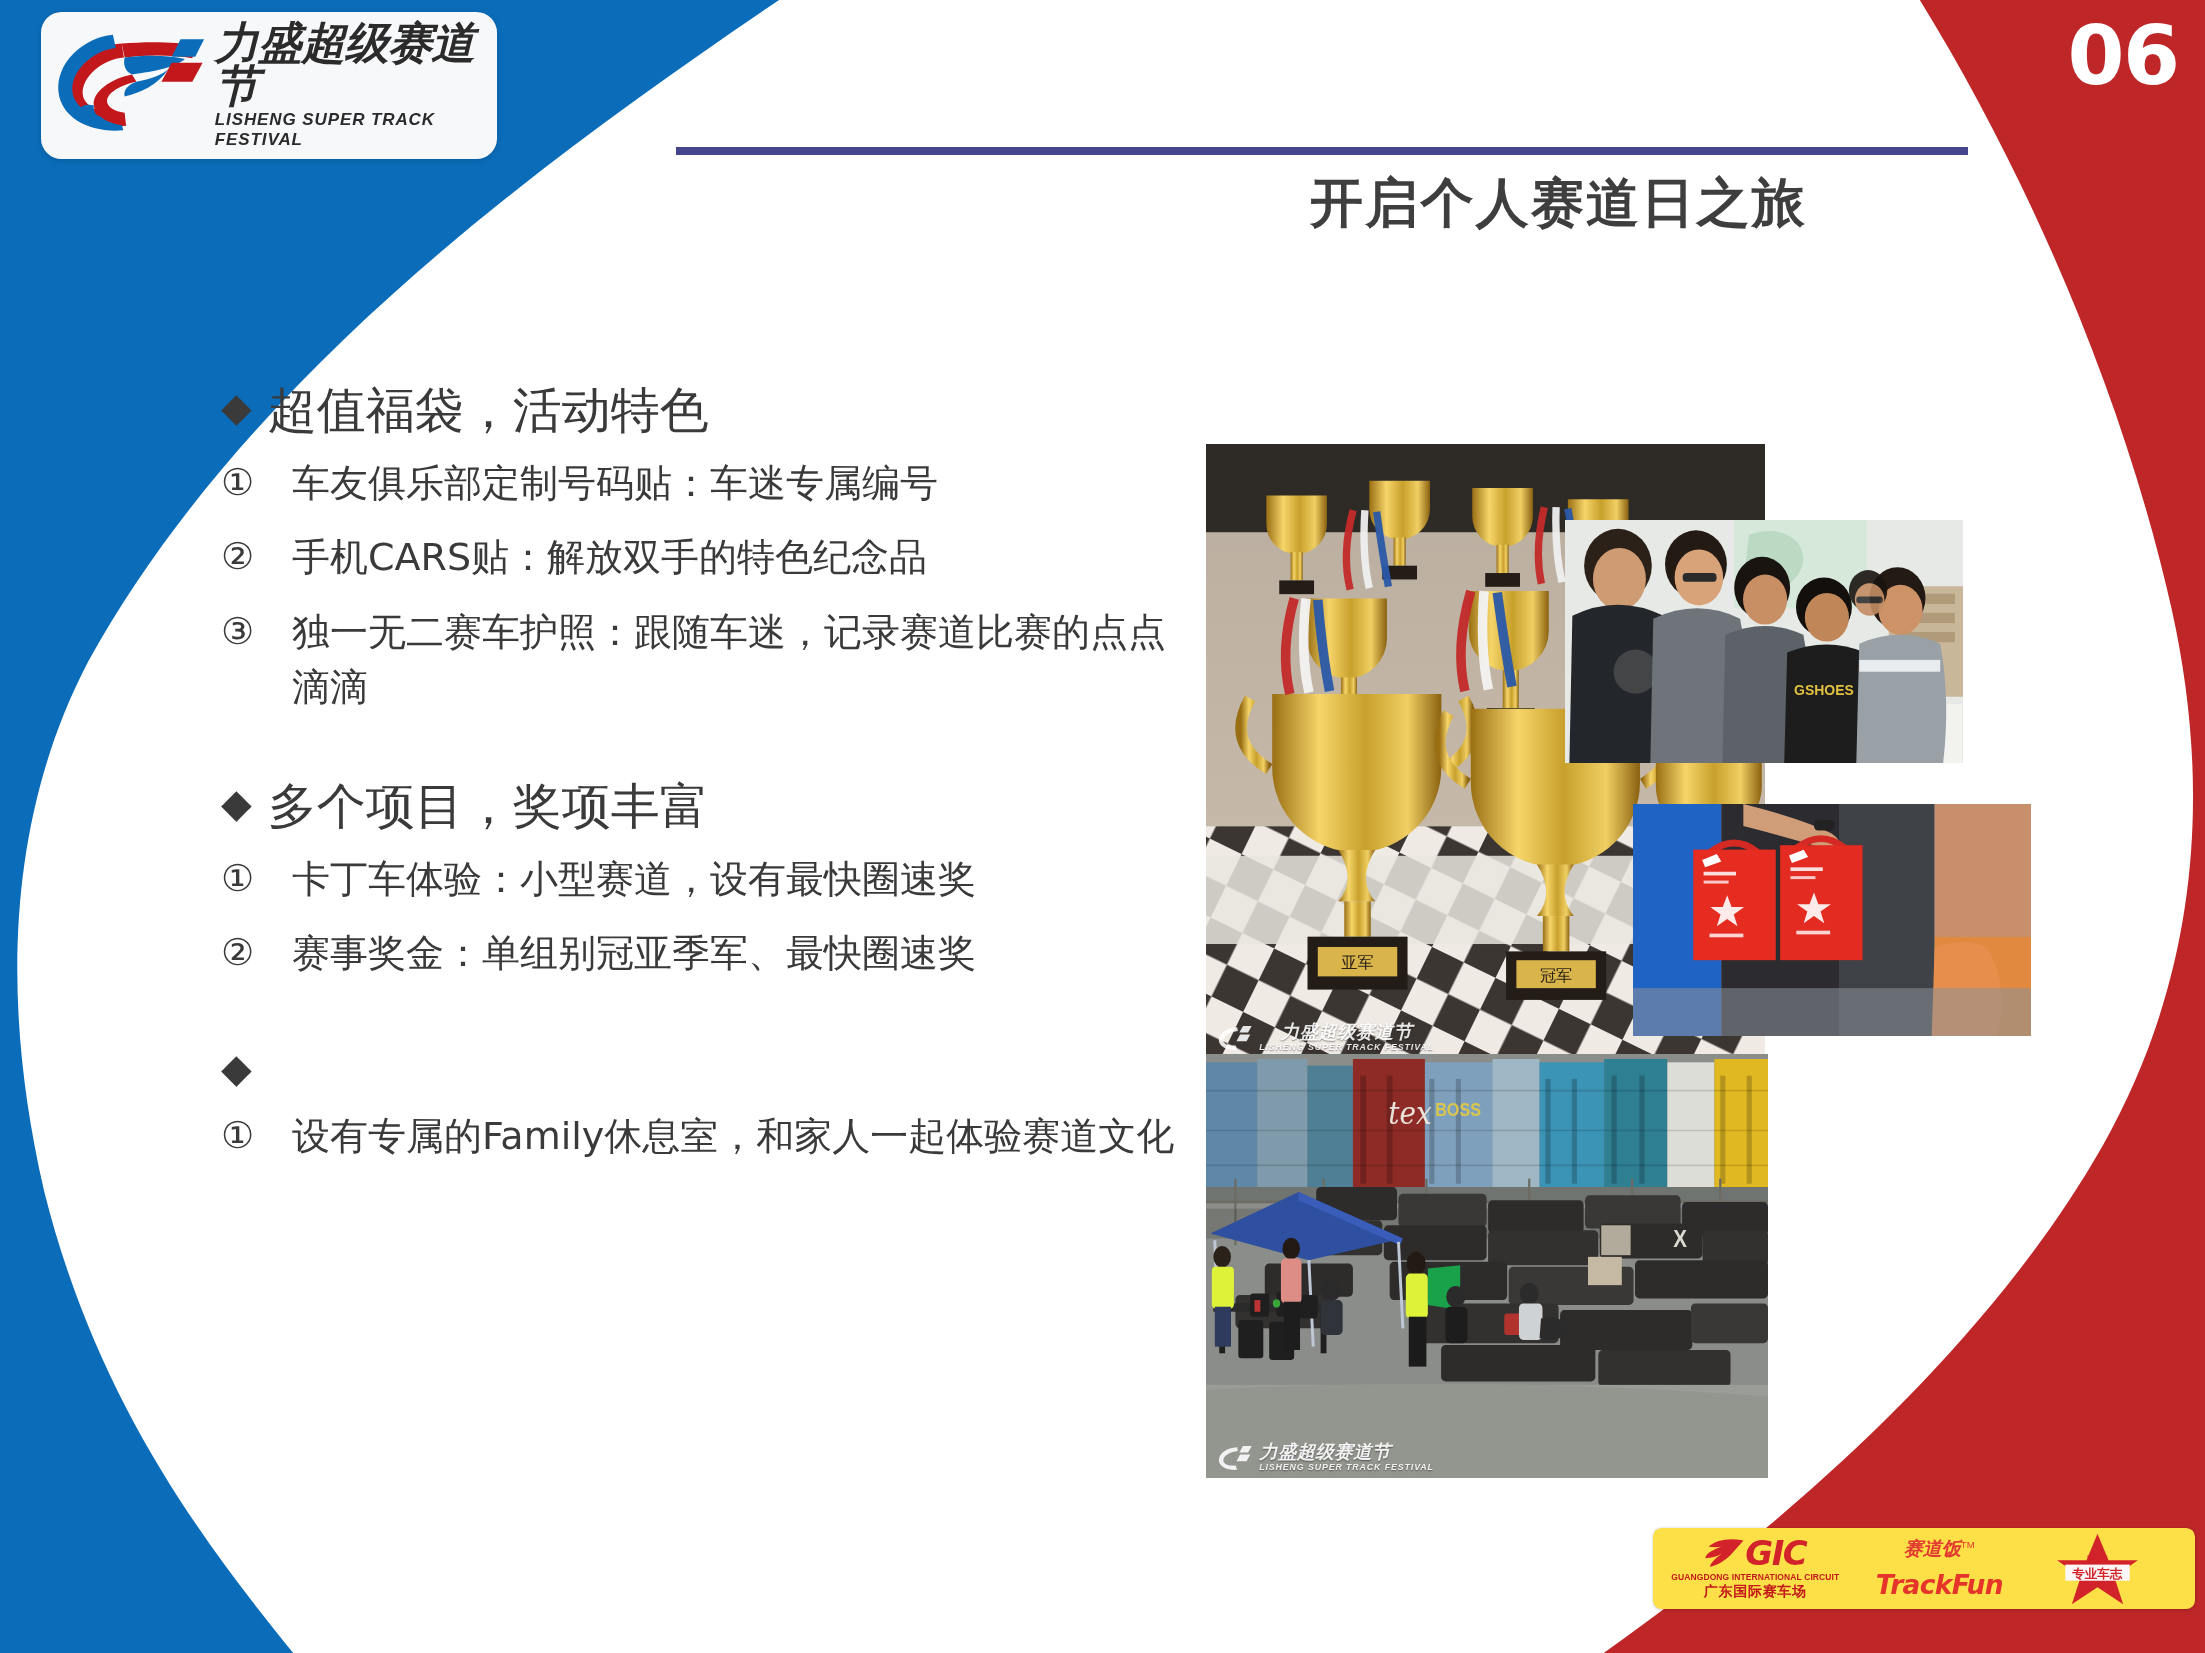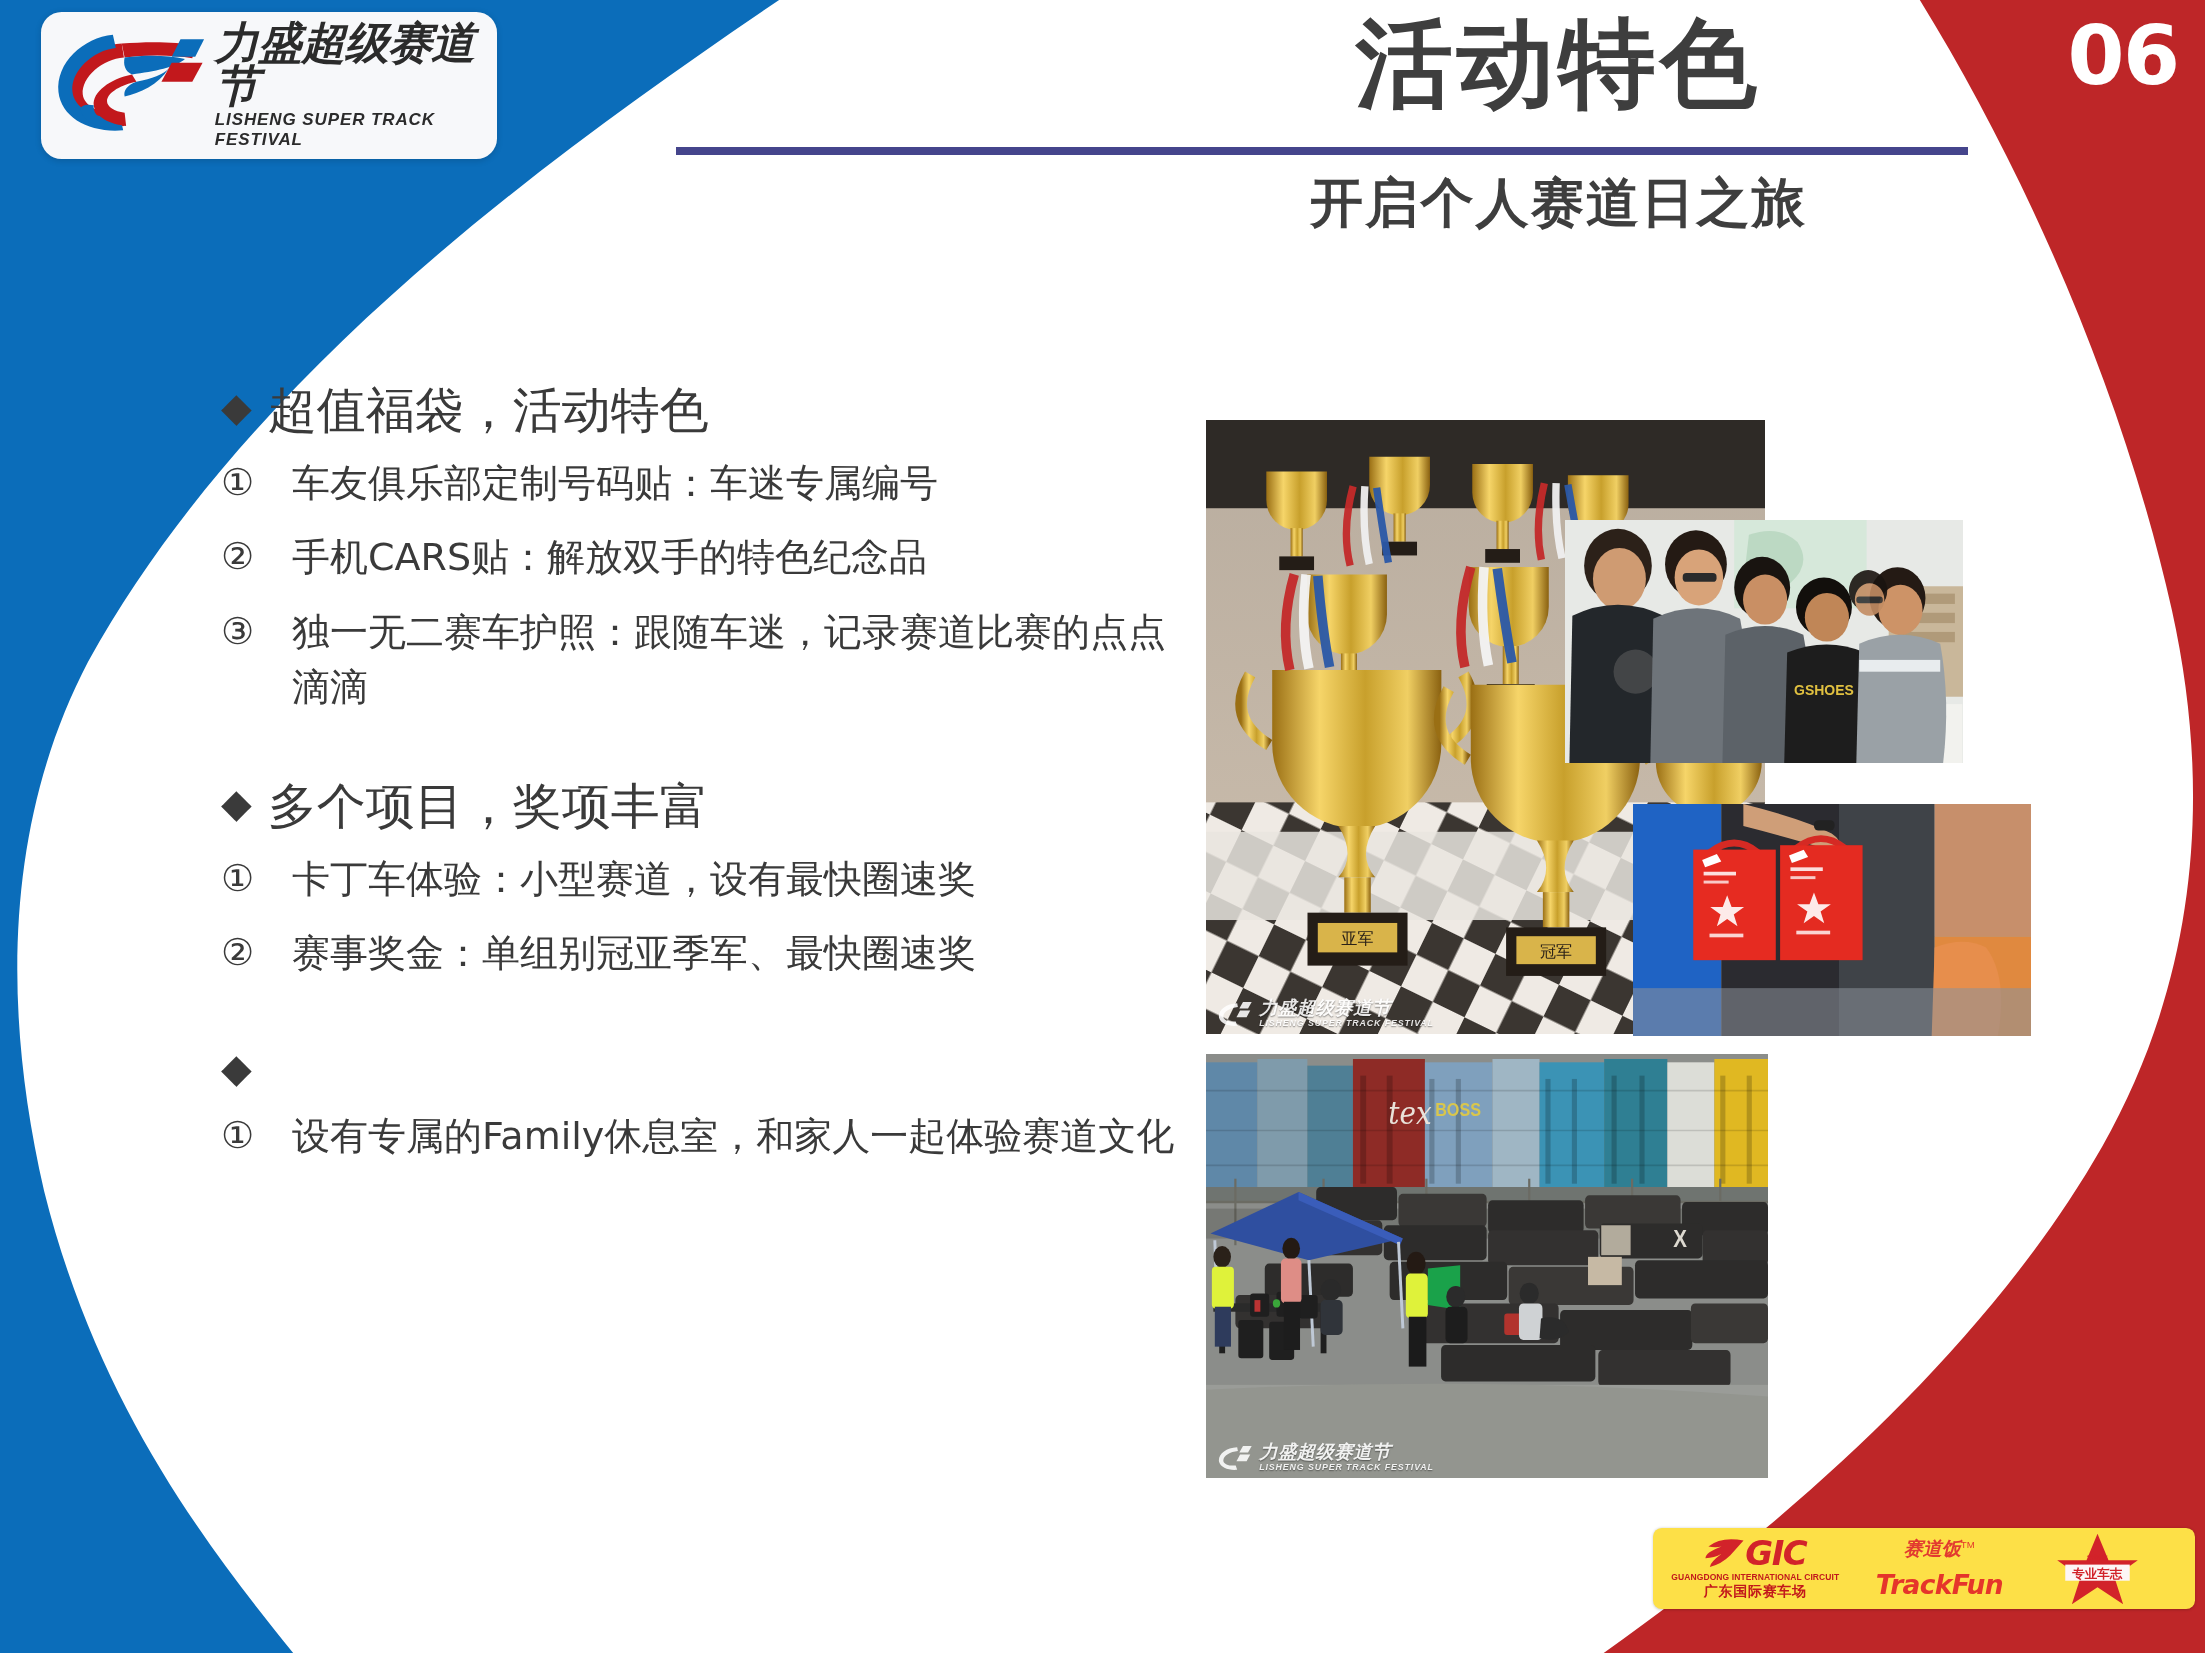--- a/index.html
+++ b/index.html
@@ -33,21 +33,21 @@
   .g-head{display:flex;align-items:flex-start;font-size:49px;font-weight:500;color:#3a3a3a;
           font-family:"DejaVu Sans",sans-serif;line-height:1.18;margin-bottom:16px;}
   .g-head .dia{font-size:40px;line-height:1.25;margin-right:16px;color:#3a3a3a;}
   .g-item{display:flex;align-items:flex-start;font-size:38px;color:#3a3a3a;
           font-family:"DejaVu Sans",sans-serif;line-height:1.46;margin-bottom:19px;}
   .g-item .num{width:71px;flex:none;color:#3a3a3a;font-size:37px;}
   .g-item .txt{flex:1;}
 
   
   .photo{position:absolute;overflow:hidden;background:#ddd;}
-  #ph-trophy{left:1206px;top:420px;width:559px;height:614px;}
+  #ph-trophy{left:1206px;top:444px;width:559px;height:614px;text-align:center;}
   #ph-signin{left:1565px;top:520px;width:398px;height:243px;}
   #ph-bags{left:1633px;top:804px;width:398px;height:232px;}
   #ph-track{left:1206px;top:1054px;width:562px;height:424px;}
 
   .wm{position:absolute;left:8.8px;bottom:5.9px;display:flex;align-items:center;opacity:.88;}
   .wm .wm-s{width:40px;height:29px;flex:none;}
   .wm .wm-t{margin-left:4.4px;color:#fff;font-style:italic;font-weight:bold;line-height:1;
             text-shadow:0 0.7px 1.5px rgba(0,0,0,.5);}
   .wm .wm-cn{font-size:18.4px;letter-spacing:0.4px;font-family:"DejaVu Sans",sans-serif;}
   .wm .wm-en{font-size:8.8px;letter-spacing:0.9px;margin-top:2.2px;font-family:"Liberation Sans",sans-serif;}
@@ -99,21 +99,20 @@
       <polygon points="176,22 208,22 196,46 164,46" fill="#0b6dba"></polygon>
       <polygon points="164,54 206,54 192,80 150,80" fill="#c2181c"></polygon>
       <path d="M58,112 C56,126 72,136 94,140 C70,146 44,136 40,118 C40,112 48,110 58,112 Z" fill="#0b6dba"></path>
     </svg>
     <div id="logo-words">
       <div class="logo-cn">力盛超级赛道节</div>
       <div class="logo-en">LISHENG SUPER TRACK FESTIVAL</div>
     </div>
   </div>
 
-  <div id="page-title">活动特色</div>
   <div id="title-rule"></div>
   <div id="page-subtitle">开启个人赛道日之旅</div>
   <div id="slide-number">06</div>
 
   <div id="content">
 
     <div class="group">
       <div class="g-head">
         <span class="dia">◆</span>
         <span>超值福袋，活动特色</span>

